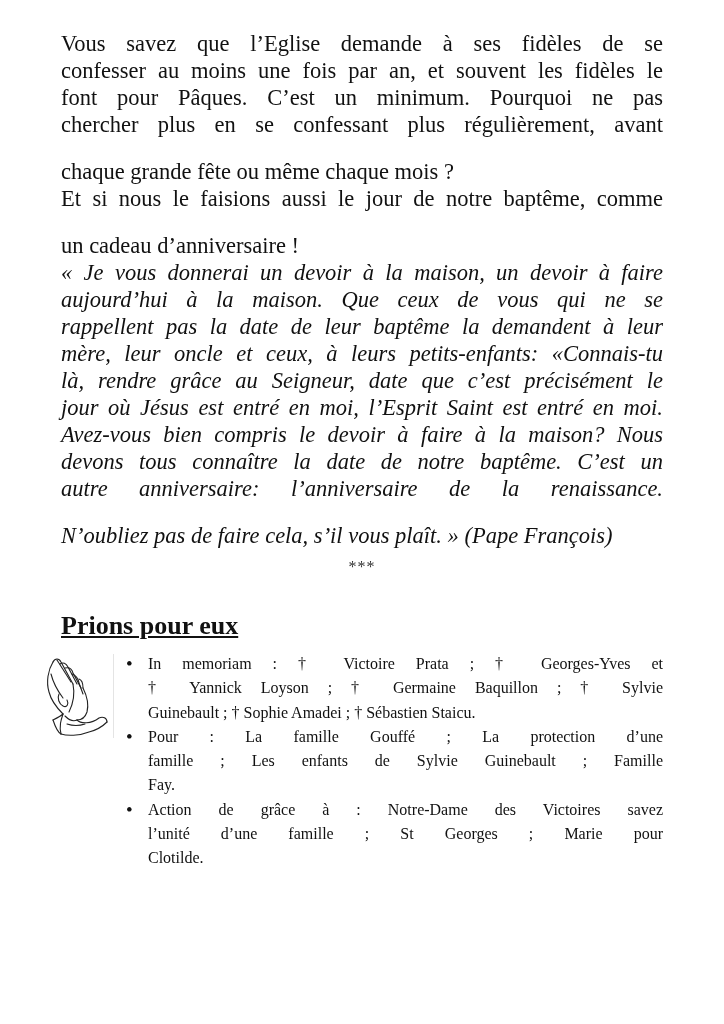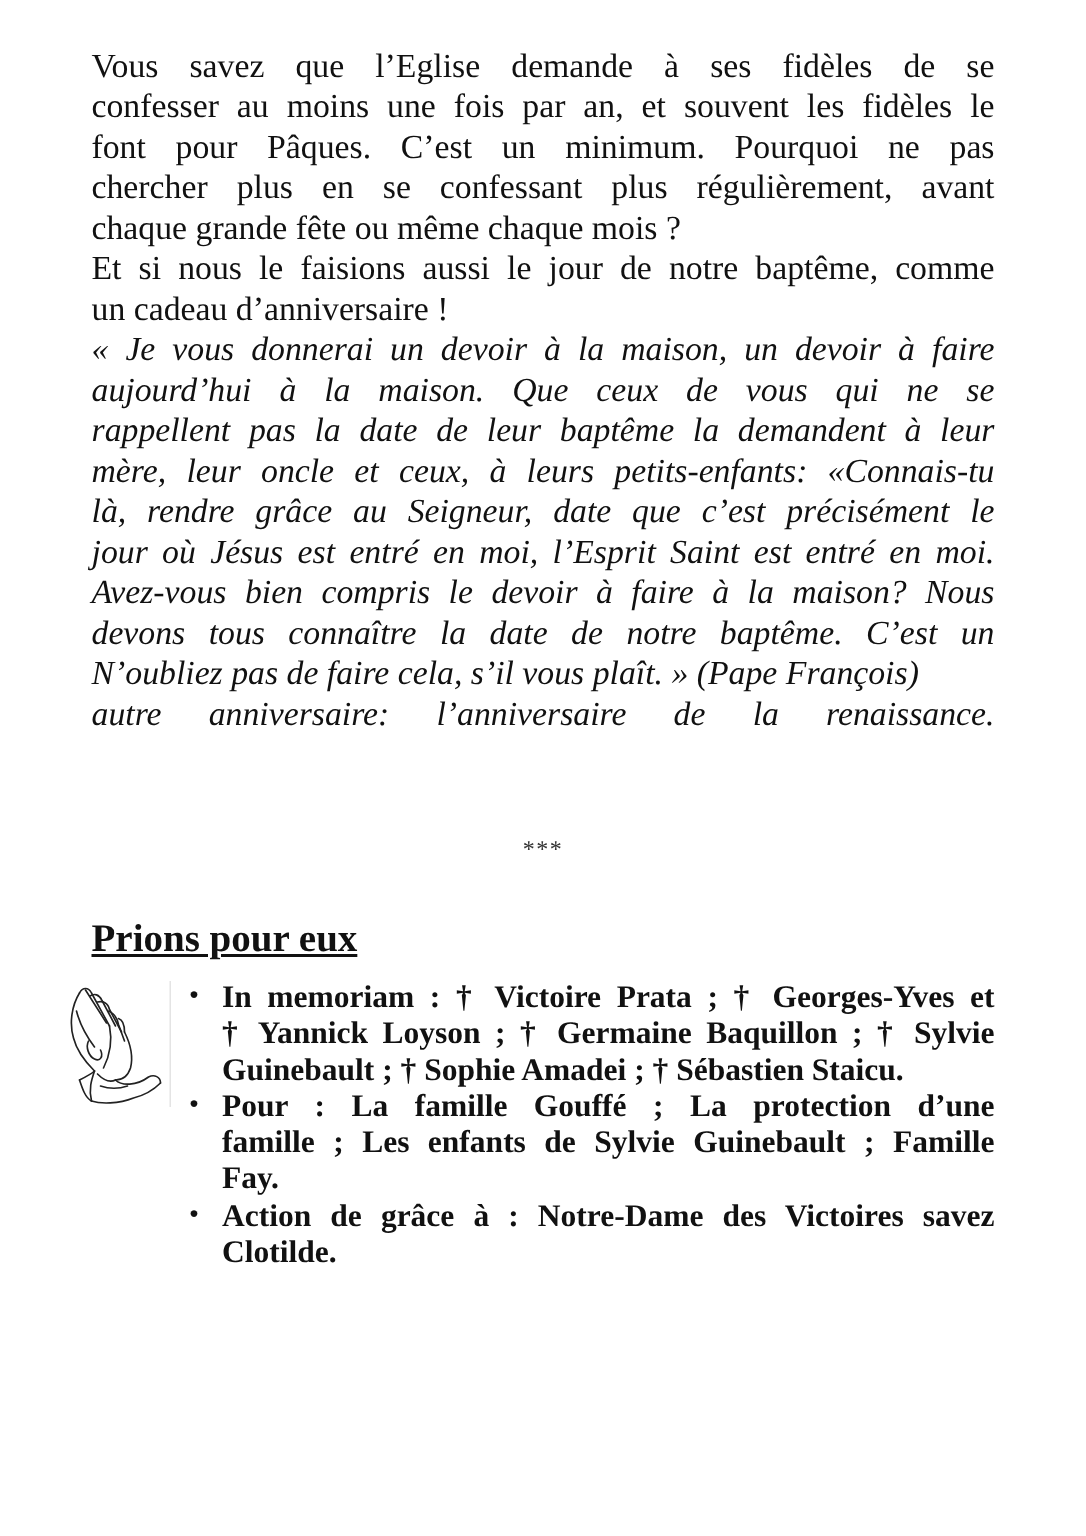--- a/index.html
+++ b/index.html
@@ -1,28 +1,28 @@
 <!DOCTYPE html>
 <html><head>
 <meta charset="utf-8">
 <style>
   html, body { margin: 0; padding: 0; background: #ffffff; }
   body { width: 724px; height: 1024px; position: relative; overflow: hidden; color: #111111; font-family: "Liberation Serif", "DejaVu Serif", serif; }
   .page { position: absolute; left: 0; top: 0; width: 636px; height: 1024px; }
   .body-block { position: absolute; left: 61px; top: 30px; width: 602px; }
   .line { display: block; height: 27px; line-height: 27px; font-size: 22.5px; white-space: nowrap; text-align: justify; text-align-last: justify; }
-  .line.last { text-align-last: left; }
+  .line.last { text-align-last: left; margin-top: 20px; }
   .italic .line { font-style: italic; }
   .sep { position: absolute; left: 0; width: 724px; top: 558px; text-align: center; font-size: 16px; letter-spacing: 1px; color: #333; }
   .prions-title { position: absolute; left: 61px; top: 614px; font-weight: bold; font-size: 26px; text-decoration: underline; text-underline-offset: 2px; line-height: 24px; }
   .hands { position: absolute; left: 43px; top: 654px; width: 70px; height: 84px; border-right: 1px solid #e4e4e4; }
   .list { position: absolute; left: 120px; top: 652px; width: 543px; }
   .item { position: relative; padding-left: 28px; }
   .item .bullet { position: absolute; left: 6px; top: 0; font-size: 19px; line-height: 24.3px; }
-  .bline { display: block; height: 24.3px; line-height: 24.3px; font-weight: bold; font-size: 21px; white-space: nowrap; text-align: justify; text-align-last: justify; }
+  .bline { display: block; height: 24.3px; line-height: 24.3px; font-weight: normal; font-size: 16px; white-space: nowrap; text-align: justify; text-align-last: justify; }
   .bline.last { text-align-last: left; }
 </style>
 </head>
 <body>
 
 <div class="page">
 
   <div class="body-block">
     <div>
       <span class="line">Vous savez que l’Eglise demande à ses fidèles de se</span>
@@ -37,22 +37,22 @@
     </div>
     <div class="italic">
       <span class="line">« Je vous donnerai un devoir à la maison, un devoir à faire</span>
       <span class="line">aujourd’hui à la maison. Que ceux de vous qui ne se</span>
       <span class="line">rappellent pas la date de leur baptême la demandent à leur</span>
       <span class="line">mère, leur oncle et ceux, à leurs petits-enfants: «Connais-tu</span>
       <span class="line">là, rendre grâce au Seigneur, date que c’est précisément le</span>
       <span class="line">jour où Jésus est entré en moi, l’Esprit Saint est entré en moi.</span>
       <span class="line">Avez-vous bien compris le devoir à faire à la maison? Nous</span>
       <span class="line">devons tous connaître la date de notre baptême. C’est un</span>
+      <span class="line">autre anniversaire: l’anniversaire de la renaissance.</span>
       <span class="line last">N’oubliez pas de faire cela, s’il vous plaît. » (Pape François)</span>
-      <span class="line">autre anniversaire: l’anniversaire de la renaissance.</span>
     </div>
   </div>
 
   <div class="sep">***</div>
 
   <div class="prions-title">Prions pour eux</div>
 
   <div class="hands">
     <svg width="70" height="84" viewBox="0 0 70 84" fill="none" stroke="#222" stroke-width="1.1" stroke-linecap="round" stroke-linejoin="round">
 
@@ -90,17 +90,18 @@
     </div>
     <div class="item">
       <span class="bullet">•</span>
       <span class="bline">Pour : La famille Gouffé ; La protection d’une</span>
       <span class="bline">famille ; Les enfants de Sylvie Guinebault ; Famille</span>
       <span class="bline last">Fay.</span>
     </div>
     <div class="item">
       <span class="bullet">•</span>
       <span class="bline">Action de grâce à : Notre-Dame des Victoires savez</span>
+      <span class="bline">l’unité d’une famille ; St Georges ; Marie pour</span>
       <span class="bline last">Clotilde.</span>
     </div>
   </div>
 
 </div>
 
 </body></html>

